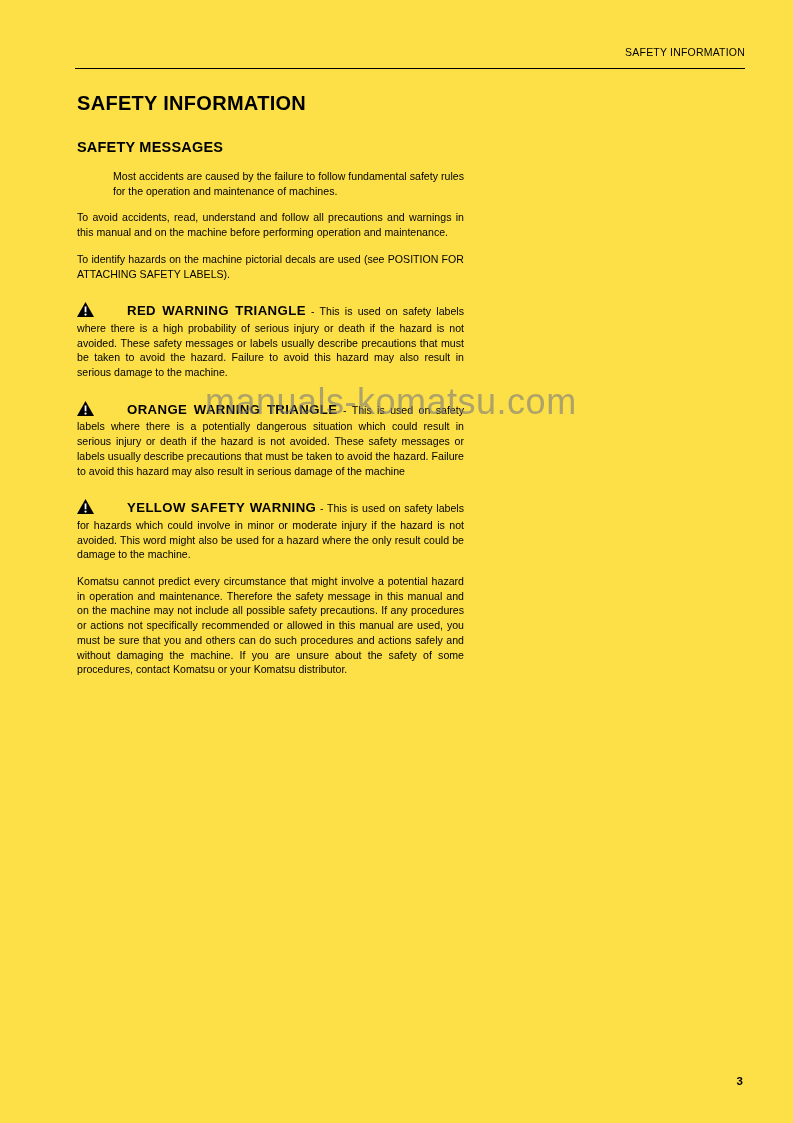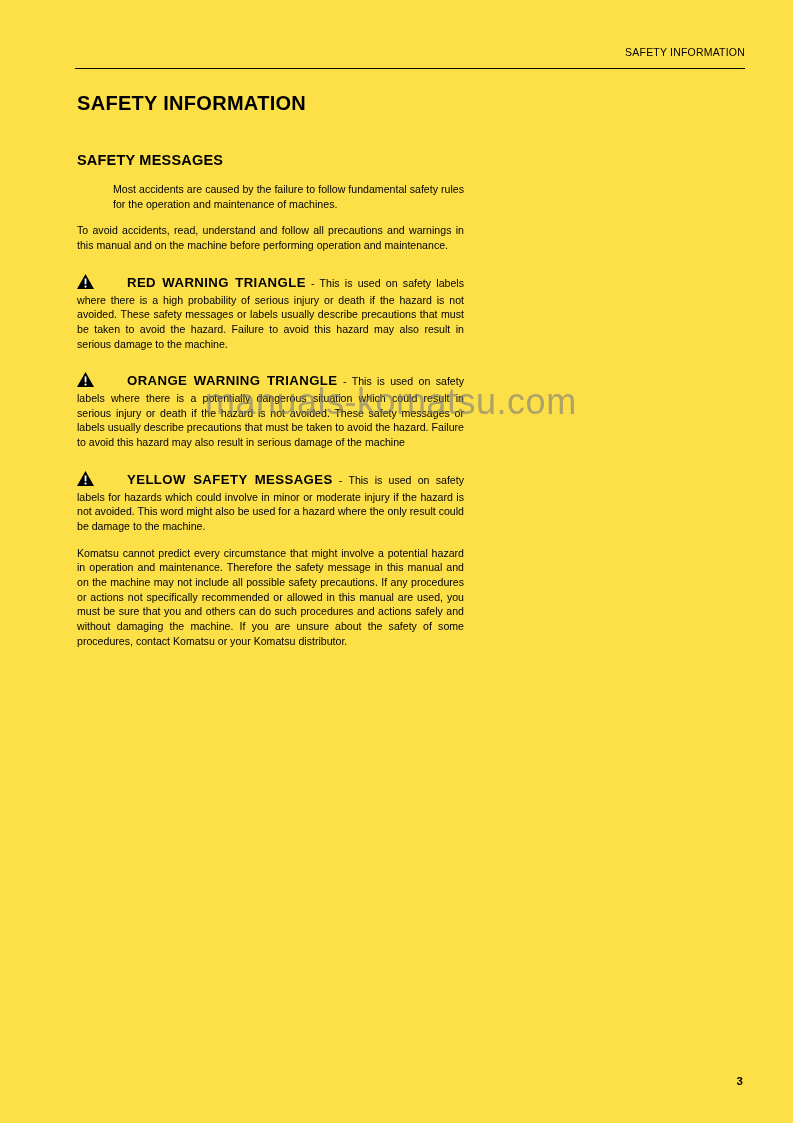--- a/index.html
+++ b/index.html
@@ -35,21 +35,21 @@
     height: 0;
   }
   h1.page-title {
     margin-top: 23px;
     font-size: 20px;
     font-weight: bold;
     letter-spacing: 0.3px;
     color: #000;
   }
   h2.section-heading {
-    margin-top: 37px;
+    margin-top: 24px;
     font-size: 14.5px;
     font-weight: bold;
     letter-spacing: 0.2px;
     color: #000;
   }
   .text-col {
     width: 387px;
   }
   .text-col p {
     margin-top: 12px;
@@ -111,20 +111,21 @@
     <h1 class="page-title">SAFETY INFORMATION</h1>
 
     <h2 class="section-heading">SAFETY MESSAGES</h2>
 
     <div class="text-col">
 
       <p class="first">Most accidents are caused by the failure to follow fundamental safety rules for the operation and maintenance of machines.</p>
 
       <p>To avoid accidents, read, understand and follow all precautions and warnings in this manual and on the machine before performing operation and maintenance.</p>
 
+      <p>To identify hazards on the machine pictorial decals are used (see POSITION FOR ATTACHING SAFETY LABELS).</p>
 
       <p class="warning-para">
         <span class="warning-icon"><svg width="17" height="15" viewBox="0 0 24 21">
               <path d="M12 0 L24 21 H0 Z" fill="#000"></path>
               <rect x="10.8" y="6.2" width="2.5" height="8.2" fill="#fff"></rect>
               <circle cx="12.05" cy="17.6" r="1.6" fill="#fff"></circle>
             </svg></span><span class="warning-heading">RED WARNING TRIANGLE</span><span> - This is used on safety labels where there is a high probability of serious injury or death if the hazard is not avoided. These safety messages or labels usually describe precautions that must be taken to avoid the hazard. Failure to avoid this hazard may also result in serious damage to the machine.</span>
       </p>
 
       <p class="warning-para">
@@ -133,21 +134,21 @@
               <rect x="10.8" y="6.2" width="2.5" height="8.2" fill="#fff"></rect>
               <circle cx="12.05" cy="17.6" r="1.6" fill="#fff"></circle>
             </svg></span><span class="warning-heading">ORANGE WARNING TRIANGLE</span><span> - This is used on safety labels where there is a potentially dangerous situation which could result in serious injury or death if the hazard is not avoided. These safety messages or labels usually describe precautions that must be taken to avoid the hazard. Failure to avoid this hazard may also result in serious damage of the machine</span>
       </p>
 
       <p class="warning-para">
         <span class="warning-icon"><svg width="17" height="15" viewBox="0 0 24 21">
               <path d="M12 0 L24 21 H0 Z" fill="#000"></path>
               <rect x="10.8" y="6.2" width="2.5" height="8.2" fill="#fff"></rect>
               <circle cx="12.05" cy="17.6" r="1.6" fill="#fff"></circle>
-            </svg></span><span class="warning-heading">YELLOW SAFETY MESSAGES</span><span> - This is used on safety labels for hazards which could involve in minor or moderate injury if the hazard is not avoided. This word might also be used for a hazard where the only result could be damage to the machine.</span>
+            </svg></span><span class="warning-heading">YELLOW SAFETY WARNING</span><span> - This is used on safety labels for hazards which could involve in minor or moderate injury if the hazard is not avoided. This word might also be used for a hazard where the only result could be damage to the machine.</span>
       </p>
 
 
 
       <p>Komatsu cannot predict every circumstance that might involve a potential hazard in operation and maintenance. Therefore the safety message in this manual and on the machine may not include all possible safety precautions. If any procedures or actions not specifically recommended or allowed in this manual are used, you must be sure that you and others can do such procedures and actions safely and without damaging the machine. If you are unsure about the safety of some procedures, contact Komatsu or your Komatsu distributor.</p>
 
     </div>
   </div>
 
   <div class="watermark">manuals-komatsu.com</div>

